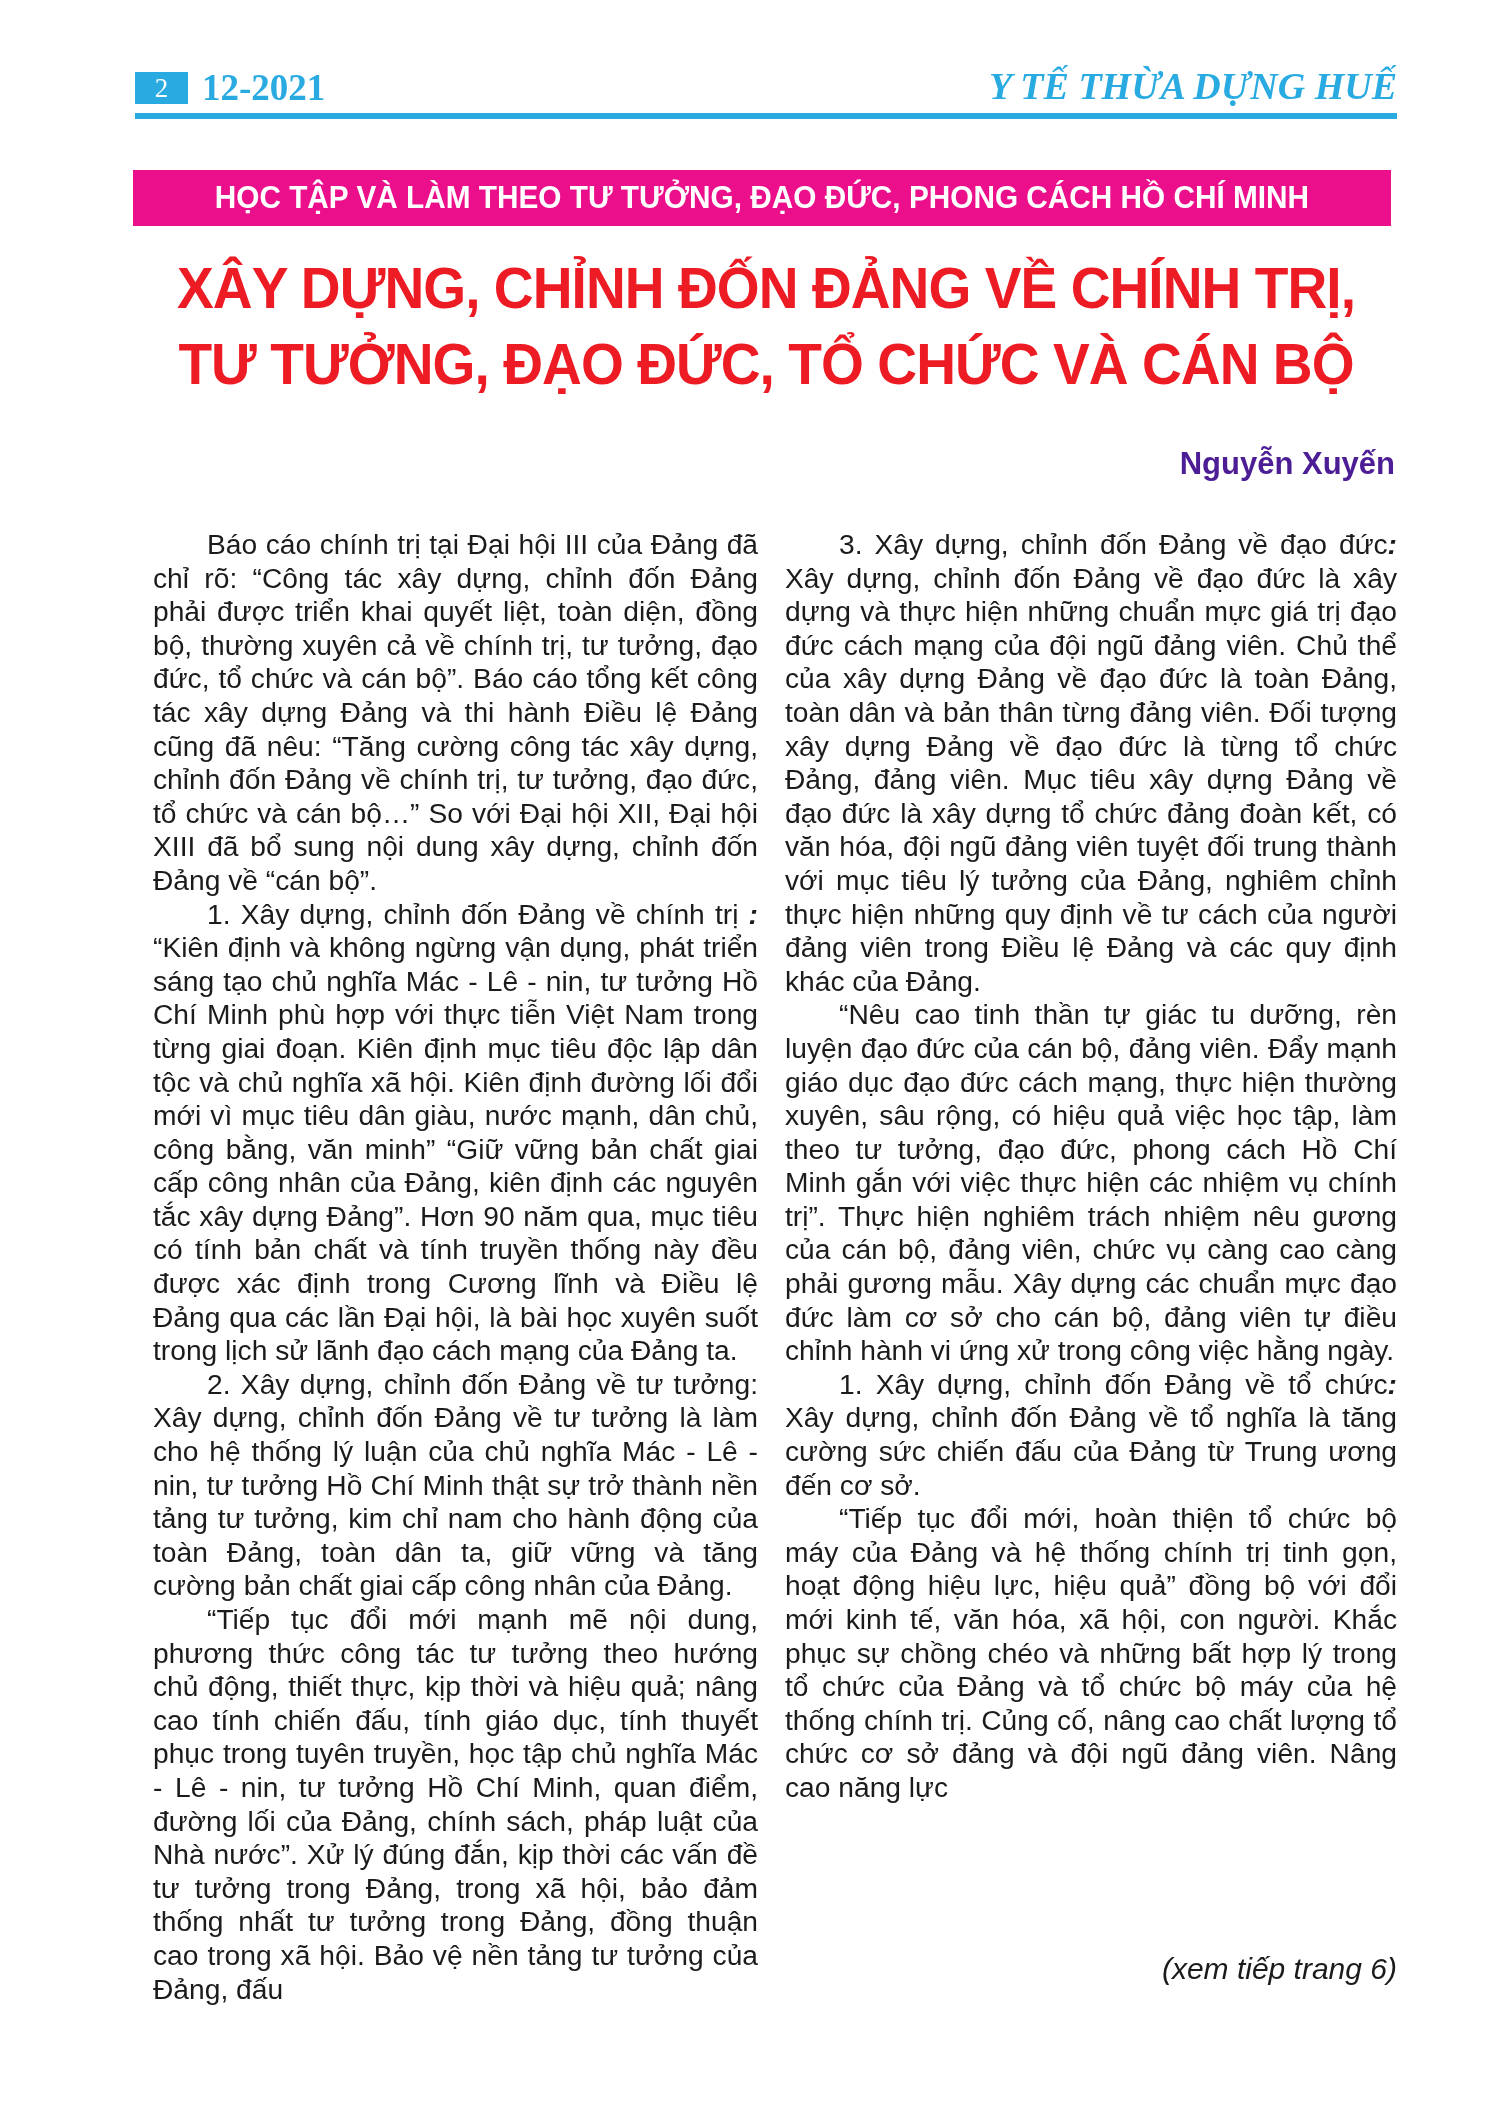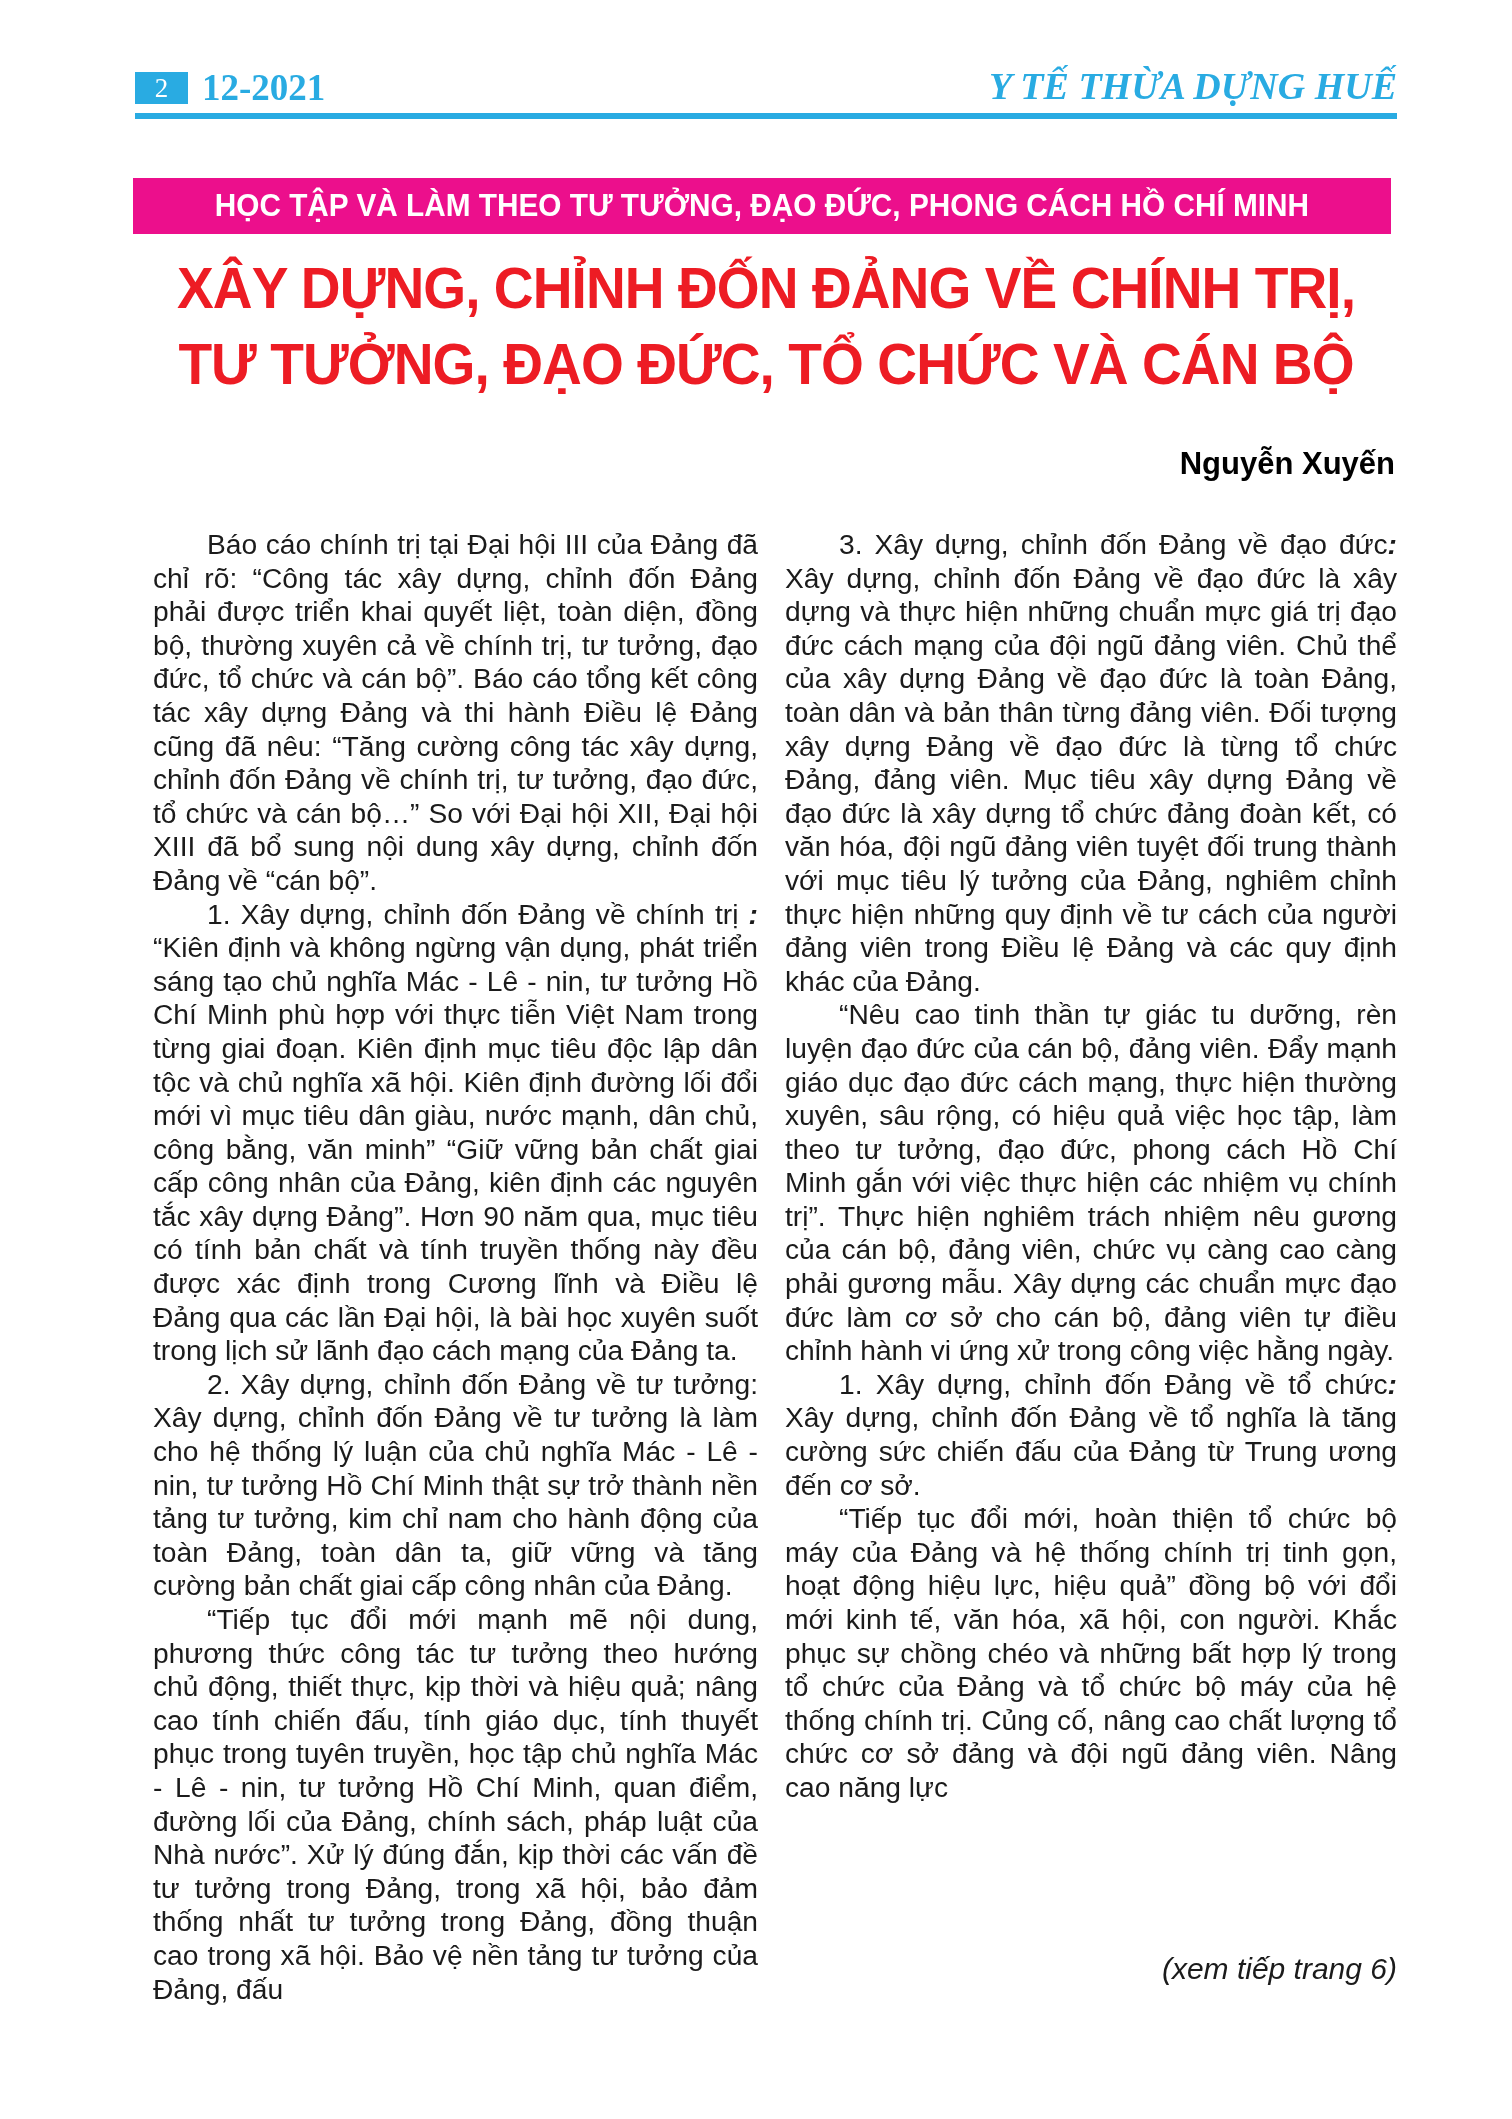--- a/index.html
+++ b/index.html
@@ -29,40 +29,40 @@
     font-family:"Liberation Serif","DejaVu Serif",serif;
     font-style:italic;font-weight:bold;font-size:38px;
     color:var(--accent_blue,#29abe2);
   }
   .head-rule{
     position:absolute;left:135px;top:113px;width:1262px;height:6px;
     background:var(--accent_blue,#29abe2);
   }
   
   .banner{
-    position:absolute;left:133px;top:178px;width:1258px;height:56px;
+    position:absolute;left:133px;top:170px;width:1258px;height:56px;
     background:var(--banner_pink,#ec0f8c);
     display:flex;align-items:center;justify-content:center;
   }
   .banner span{
     color:#ffffff;font-weight:bold;font-size:31px;white-space:nowrap;
     transform:scaleX(.96);transform-origin:50% 50%;
   }
   
   .title{
     position:absolute;left:135px;top:250px;width:1262px;
     text-align:center;color:var(--title_red,#ed1c24);
     font-weight:bold;font-size:58px;line-height:76px;
     transform:scaleX(.95);transform-origin:50% 0;
     letter-spacing:-1px;white-space:nowrap;
   }
   
   .author{
     position:absolute;right:117px;top:446px;
-    font-weight:bold;font-size:31px;color:#000000;
+    font-weight:bold;font-size:31px;color:#4c1d95;
   }
   
   .col{
     position:absolute;top:528px;
     font-size:28.2px;line-height:33.6px;text-align:justify;
     color:#1b1b1b;
   }
   .col-left{left:137px;width:605px;margin-left:16px;}
   .col-right{left:785px;width:612px;}
   .col p{margin:0;text-indent:54px;}

